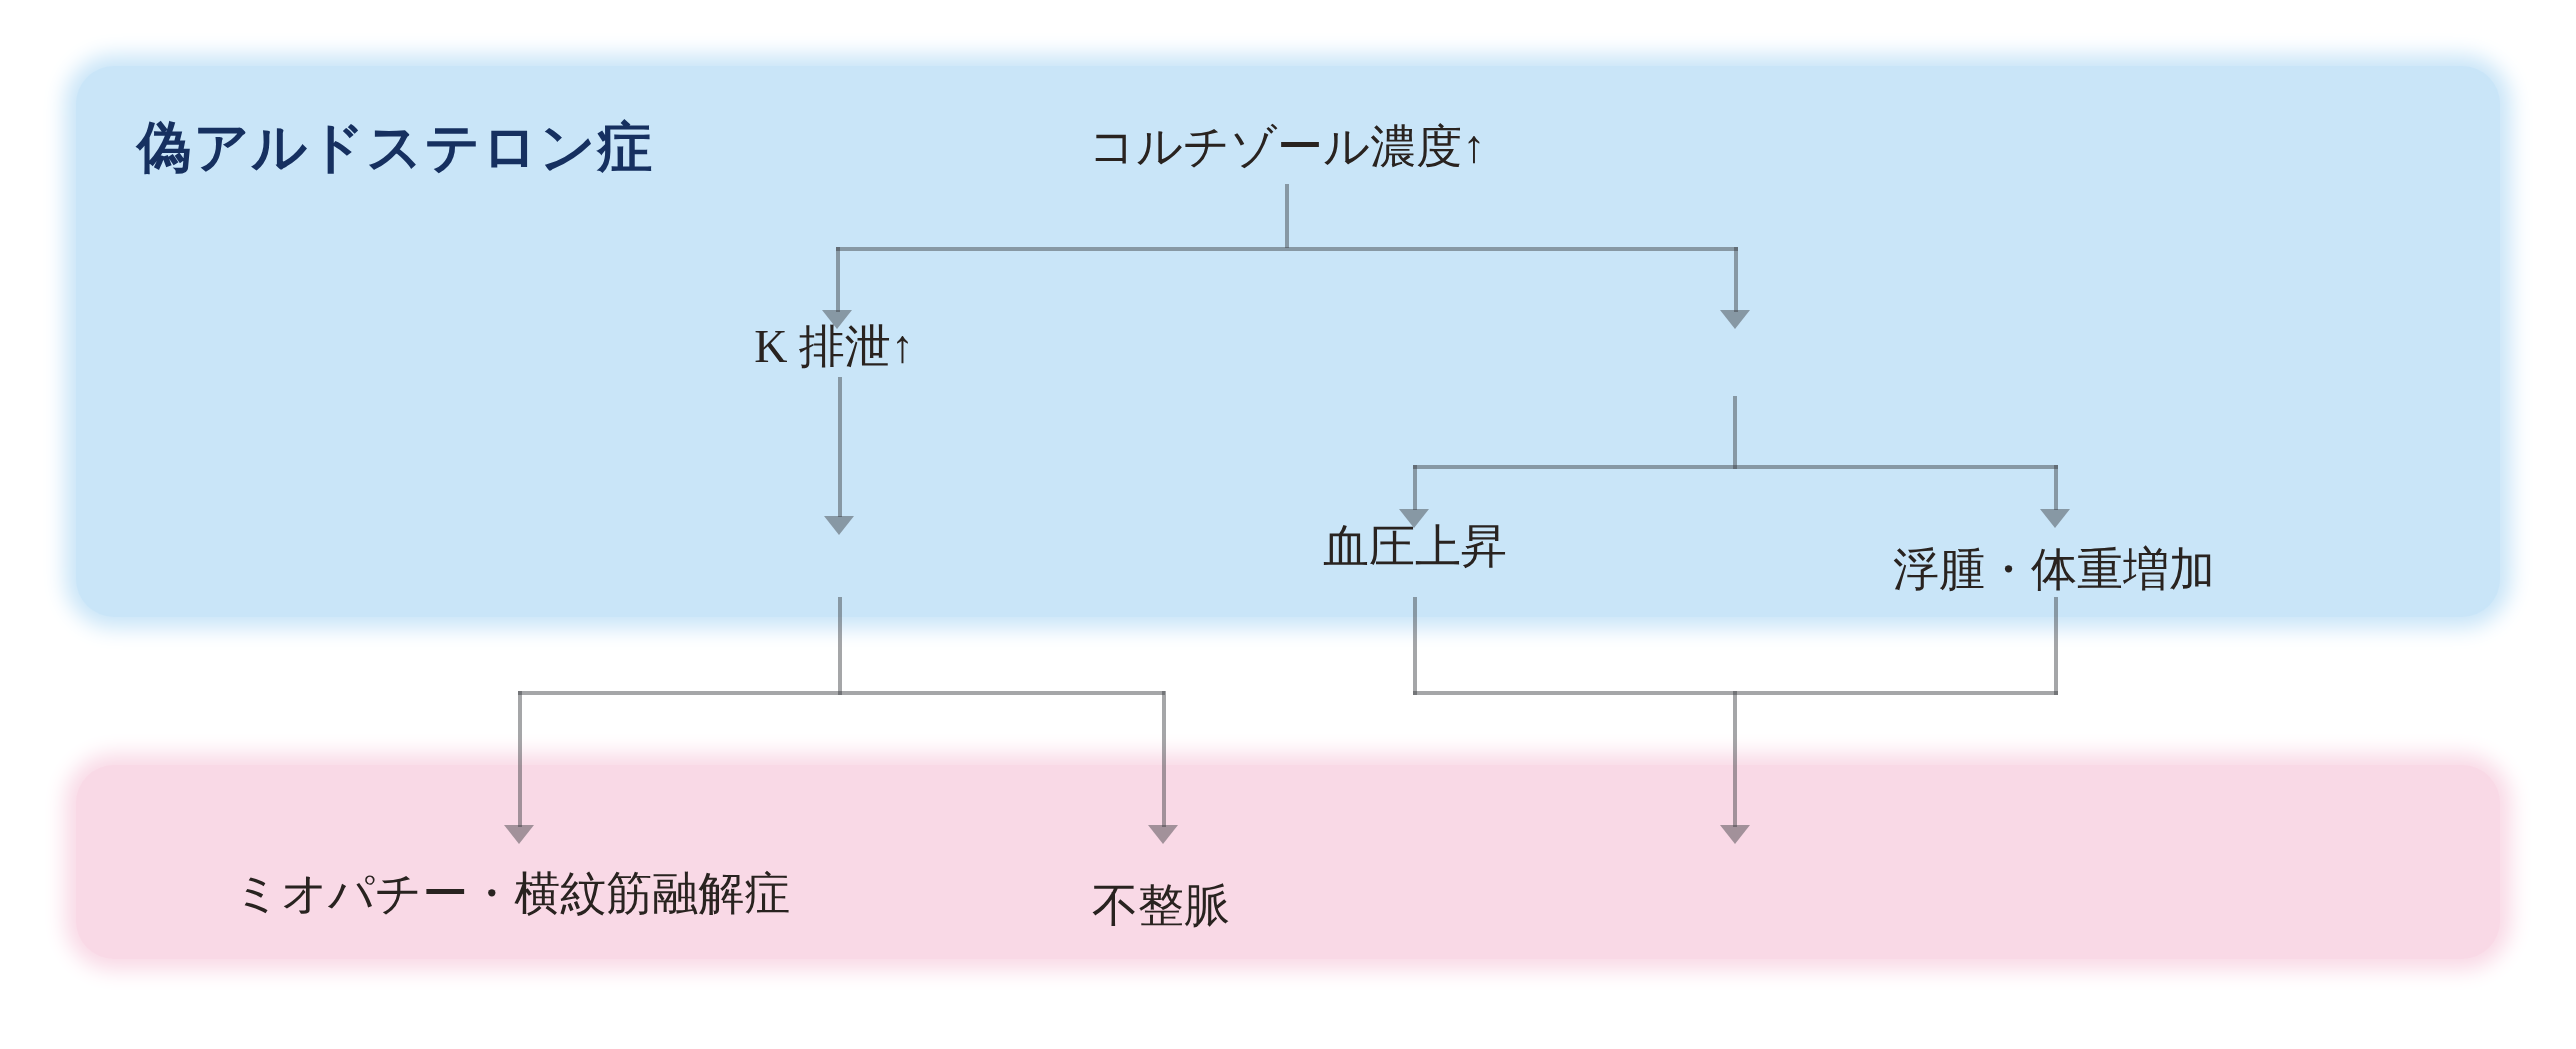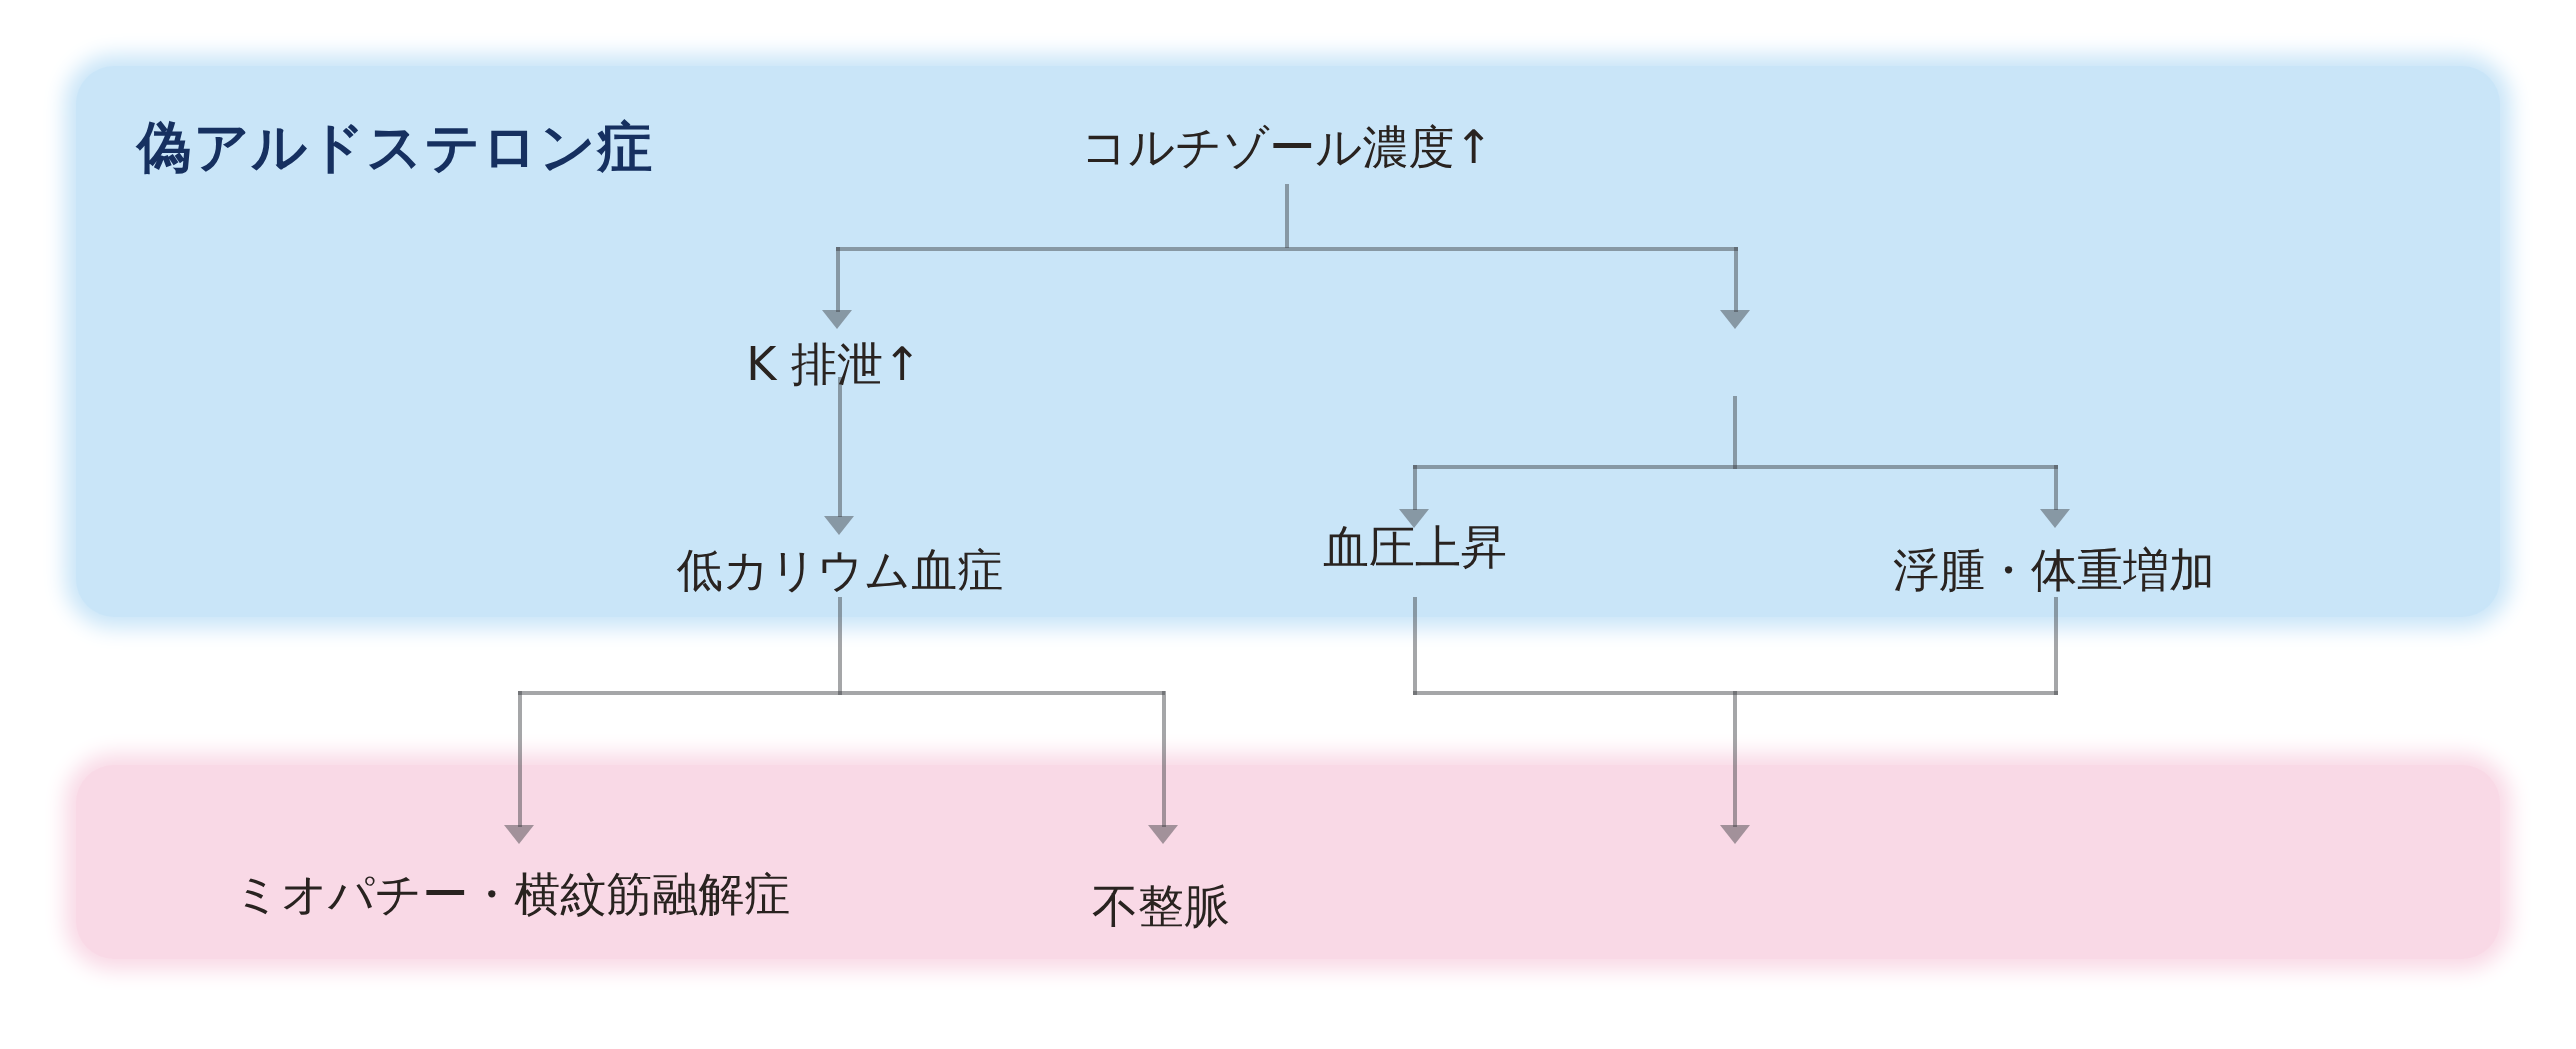--- a/index.html
+++ b/index.html
@@ -35,24 +35,24 @@
     position:absolute;left:129px;top:120px;
     font-size:55px;font-weight:700;line-height:1;
     letter-spacing:1.4px;color:var(--title-color);
     white-space:nowrap;z-index:3;margin-left:8px;
   }
 
   
   .node{
     position:absolute;transform:translateX(-50%);
     font-size:46px;line-height:1.05;color:var(--text-color);
-    white-space:nowrap;z-index:2;
+    white-space:nowrap;z-index:2;font-family:Liberation Serif, serif;
   }
   .n-root {left:1287px;top:123px;}
-  .n-k    {left:834px;top:340px;}
+  .n-k    {left:834px;top:323px;}
   .n-wna  {left:1731px;top:341px;}
   .n-hypo {left:840px;top:546px;}
   .n-bp   {left:1415px;top:523px;}
   .n-edema{left:2054px;top:546px;text-align:center;}
   .n-myo  {left:512px; top:870px;}
   .n-arr  {left:1161px;top:882px;}
   .n-chf  {left:1735px;top:870px;}
 
   
   .vline,.hline{position:absolute;background:var(--line-color);z-index:1;}
@@ -106,21 +106,20 @@
 
 <div id="canvas">
 
   <div class="band blue"></div>
   <div class="band pink"></div>
 
   <div class="diagram-title">偽アルドステロン症</div>
 
   <div class="node n-root">コルチゾール濃度↑</div>
   <div class="node n-k">K 排泄↑</div>
-  <div class="node n-hypo">低カリウム血症</div>
   <div class="node n-bp">血圧上昇</div>
   <div class="node n-edema">浮腫・体重増加</div>
   <div class="node n-myo">ミオパチー・横紋筋融解症</div>
   <div class="node n-arr">不整脈</div>
 
   <div class="vline l-stem-root"></div>
   <div class="hline l-hbar-top"></div>
   <div class="vline l-drop-top-l"></div>
   <div class="vline l-drop-top-r"></div>
   <div class="arrowhead a-top-l"></div>

